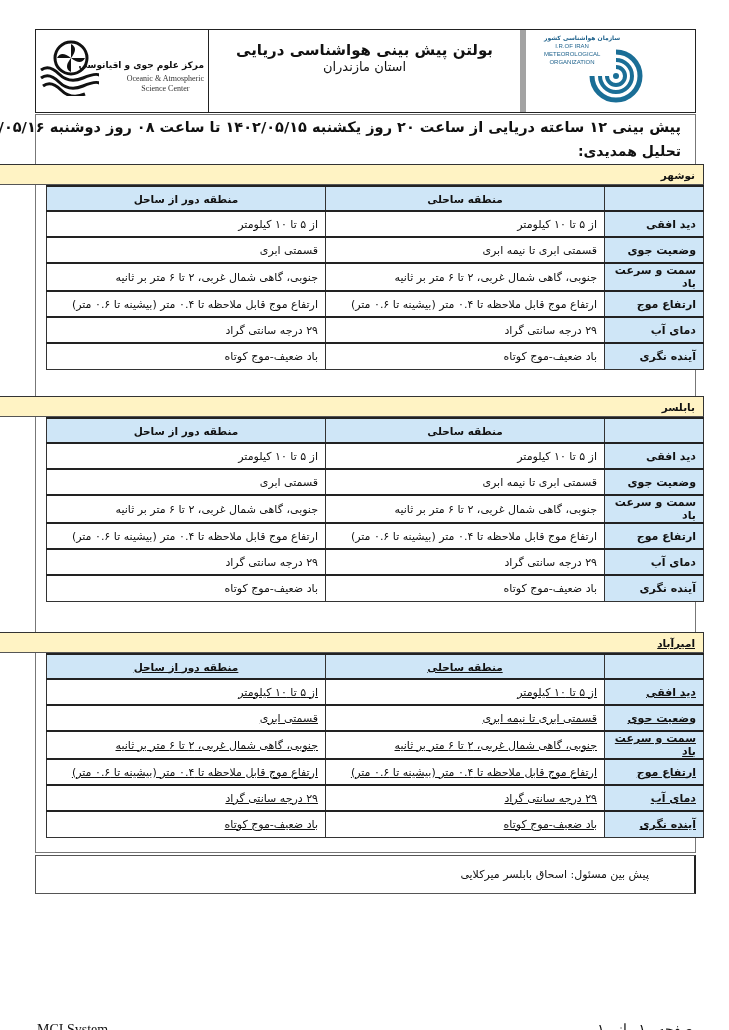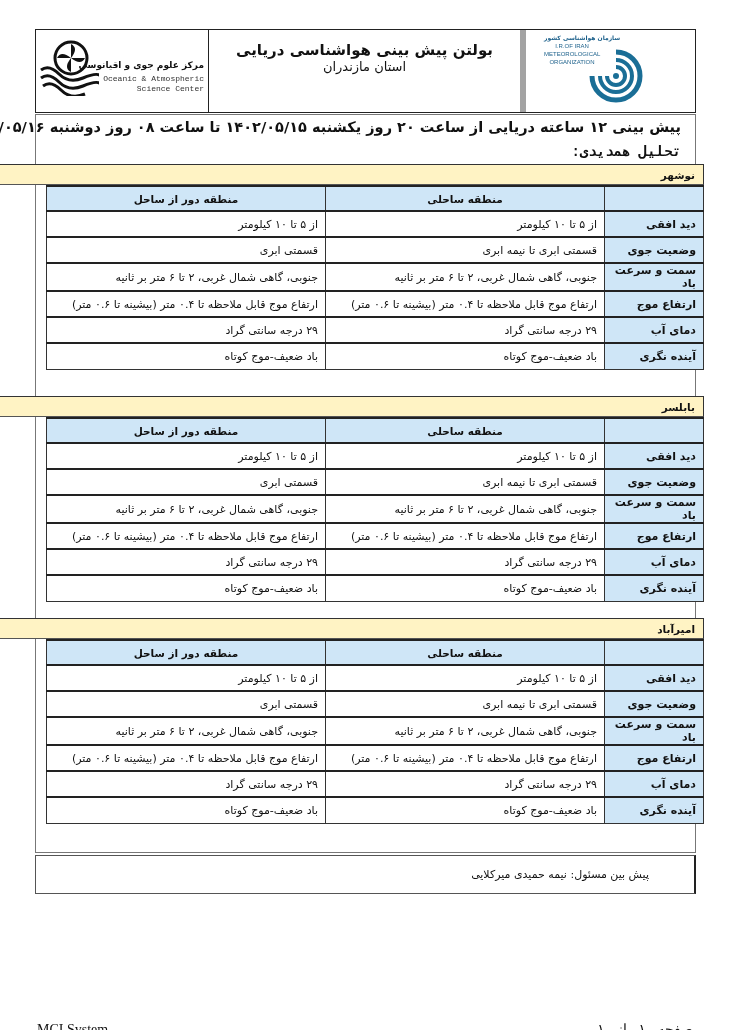--- a/index.html
+++ b/index.html
@@ -8,29 +8,29 @@
   .header { position:absolute; left:35px; top:29px; width:659px; height:82px; border:1px solid #222; display:flex; direction:ltr; }
   .hcell { height:100%; box-sizing:border-box; }
   .h-left { width:173px; border-right:1px solid #222; position:relative; }
   .h-mid { width:317px; border-right:6px solid #a3a3a3; text-align:center; direction:rtl; }
   .h-right { width:169px; position:relative; }
   .h-title { font-weight:bold; font-size:15px; margin-top:11px; }
   .h-sub { font-size:13px; }
 
   .ocean-logo { position:absolute; left:3px; top:6px; width:60px; height:60px; }
   .ocean-fa { position:absolute; right:4px; top:30px; font-size:9px; font-weight:bold; direction:rtl; white-space:nowrap; }
-  .ocean-en { position:absolute; right:4px; top:44px; font-size:8px; font-family:Liberation Mono, monospace; line-height:10px; text-align:right; color:#333; }
+  .ocean-en { position:absolute; right:4px; top:44px; font-size:8px; font-family:Liberation Serif, serif; line-height:10px; text-align:center; color:#333; }
 
   .met-logo { position:absolute; left:58px; top:14px; width:64px; height:64px; }
   .met-fa { position:absolute; left:18px; top:4px; font-size:6px; color:#1a5f8a; direction:rtl; white-space:nowrap; font-weight:bold; }
   .met-en { position:absolute; left:18px; top:12px; font-size:6px; color:#1a5f8a; font-family:"Liberation Sans", sans-serif; line-height:8px; text-align:center; width:56px; }
 
   .main { position:absolute; left:35px; top:114px; width:659px; height:737px; border:1px solid #777; direction:rtl; }
   .forecast-title { position:absolute; right:14px; top:4px; font-size:14.5px; font-weight:bold; white-space:nowrap; }
-  .analysis-title { position:absolute; right:14px; top:28px; font-size:14px; font-weight:bold;font-family:Liberation Mono, monospace; }
+  .analysis-title { position:absolute; right:14px; top:28px; font-size:14px; font-weight:bold; }
 
   .station { position:absolute; left:10px; width:658px; direction:rtl; }
   .st-name { height:21px; background:#fff3c4; border:1px solid #333; border-bottom:1px solid #555; box-sizing:border-box; font-size:10.5px; font-weight:bold; padding-right:8px; line-height:20px; width:708px; }
   table.st { border-collapse:collapse; width:658px; table-layout:fixed; font-size:11px; }
   table.st td { border:1px solid #333; height:26px; padding:0 7px; box-sizing:border-box; }
   table.st tr.hdr td { background:#cfe6f7; font-weight:bold; text-align:center; height:25px; font-size:10.5px; }
   table.st td.lbl { background:#cfe6f7; font-weight:bold; width:99px; font-size:11px; }
   table.st td.val { width:279px; }
   table.st tr.hdr td, table.st tr.row td { border-top:2px solid #222; }
 
@@ -166,21 +166,21 @@
           </tr>
       <tr class="row">
             <td class="lbl">آینده نگری</td>
             <td class="val">باد ضعیف-موج کوتاه</td>
             <td class="val">باد ضعیف-موج کوتاه</td>
           </tr>
     </tbody>
       </table>
   </div>
 
-  <div class="station" style="top:503px;">
+  <div class="station" style="top:517px;text-decoration:underline;">
     <div class="st-name">امیرآباد</div>
     <table class="st">
       <tbody>
           <tr class="hdr">
         <td class="lbl"></td>
         <td class="val">منطقه ساحلی</td>
         <td class="val">منطقه دور از ساحل</td>
       </tr>
       <tr class="row">
             <td class="lbl">دید افقی</td>
@@ -213,21 +213,21 @@
             <td class="val">باد ضعیف-موج کوتاه</td>
           </tr>
     </tbody>
       </table>
   </div>
 </div>
 
 <div class="responsible">
   <div class="resp-label">
     <span>پیش بین مسئول:</span>
-    <span>نیمه  حمیدی میرکلایی</span>
+    <span>اسحاق  بابلسر میرکلایی</span>
   </div>
 </div>
 
 <div class="footer">
   <div class="footer-left">MCI System</div>
   <div class="footer-right">
     <span>صفحه</span>
     <span>۱</span>
     <span>از</span>
     <span>۱</span>

